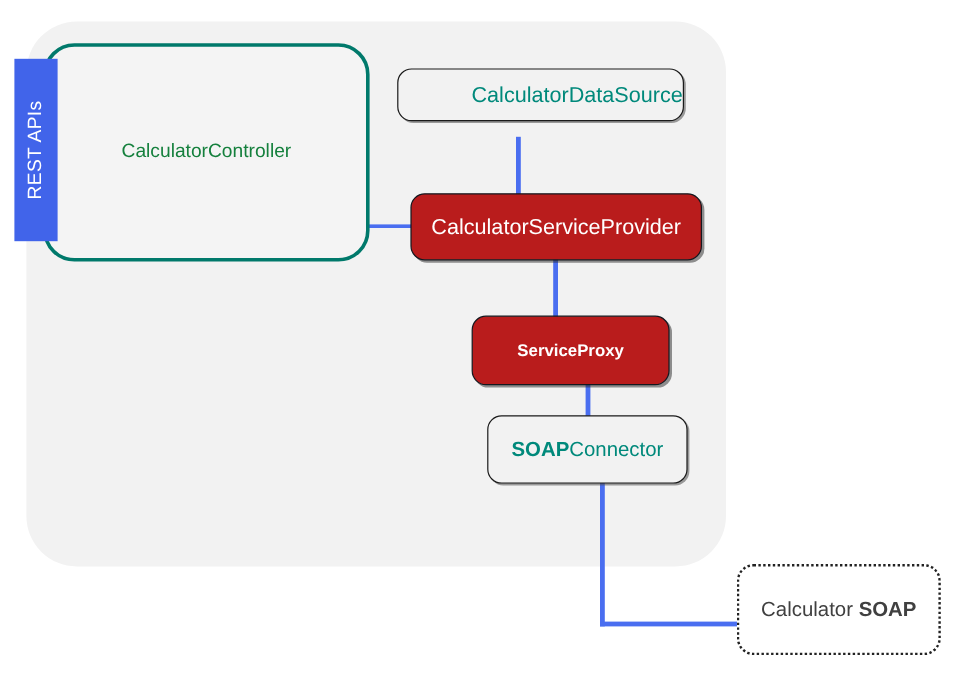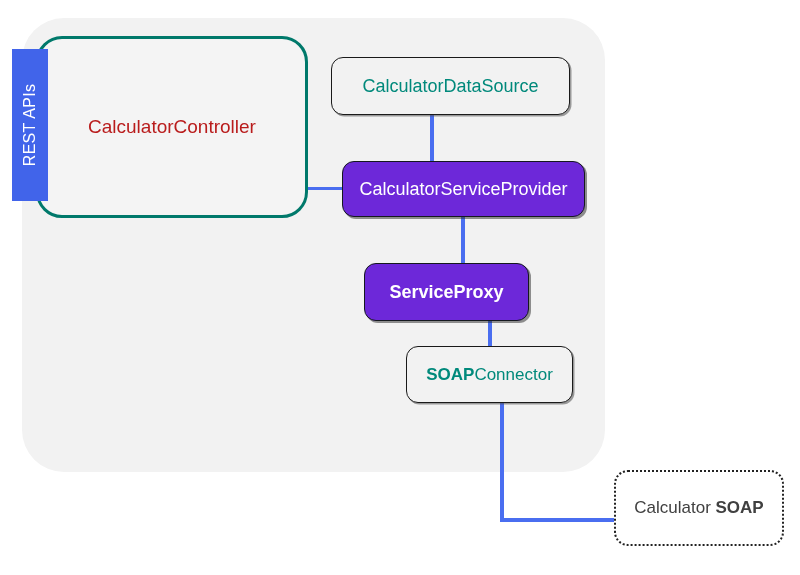--- a/index.html
+++ b/index.html
@@ -49,69 +49,70 @@
 
   
   .node-controller {
     left: 36px;
     top: 36px;
     width: 272px;
     height: 182px;
     background: #f4f4f4;
     border: 3px solid #00796b;
     border-radius: 26px;
-    color: #b91c1c;
-    font-size: 19px;
+    color: #15803d;
+    font-size: 16px;
   }
 
   
   .node-light {
     background: #f2f2f2;
     border: 1.6px solid #1a1a1a;
     color: #00897b;
     box-shadow: 1.5px 1.5px 0 rgba(80,80,80,0.55);
   }
 
   
   .node-blue {
-    background: #6d28d9;
+    background: #b91c1c;
     border: 1.6px solid #15181f;
     color: #ffffff;
     box-shadow: 2px 2px 0 rgba(40,40,40,0.5);
   }
 
   
   .node-dotted {
     background: #ffffff;
     border: 2px dotted #222222;
     border-radius: 14px;
     color: #404040;
     line-height: 1.32;
   }
 
   #node-datasource {
     left: 331px;
     top: 57px;
     width: 239px;
-    height: 58px;
+    height: 44px;
     font-size: 18px;
+    justify-content: flex-end;
   }
   #node-serviceprovider {
     left: 342px;
     top: 161px;
     width: 243px;
     height: 56px;
     font-size: 18px;
   }
   #node-serviceproxy {
-    left: 364px;
+    left: 393px;
     top: 263px;
     width: 165px;
     height: 58px;
-    font-size: 18px;
+    font-size: 14px;
     font-weight: bold;
   }
   #node-soapconnector {
     left: 406px;
     top: 346px;
     width: 167px;
     height: 57px;
     font-size: 17px;
     align-items: center;
   }

